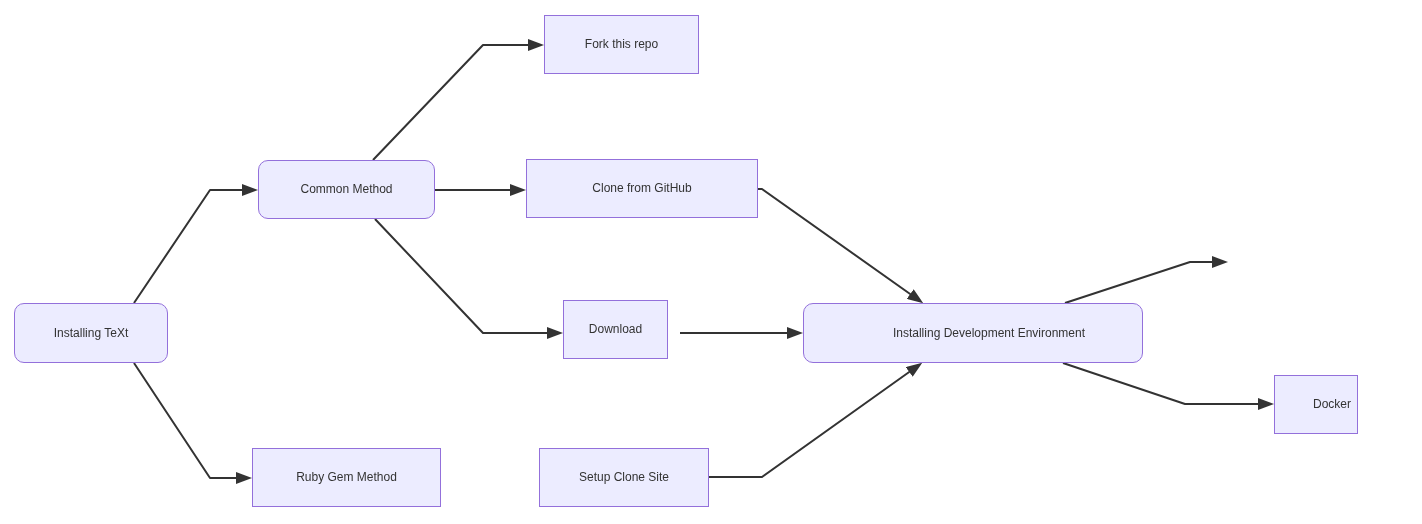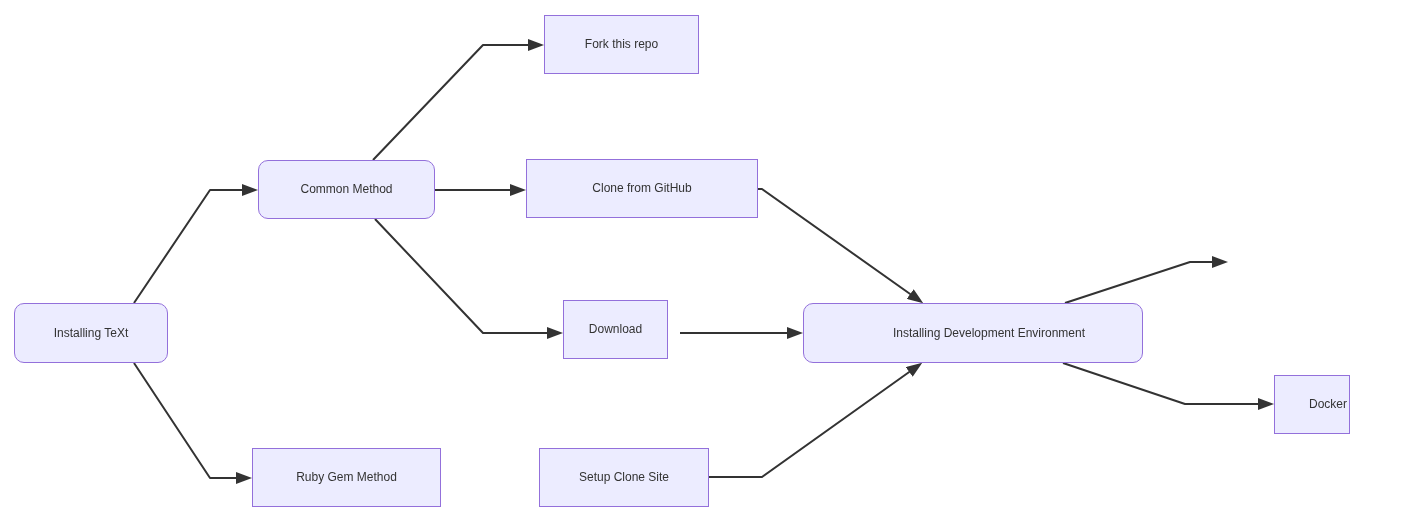--- a/index.html
+++ b/index.html
@@ -96,17 +96,17 @@
 
   <div class="node rect" style="left:539px;  top:448px; width:170px; height:59px;">
     <span>Setup Clone Site</span>
   </div>
 
   <div class="node rounded" style="left:803px;  top:303px; width:340px; height:60px;padding-left:32px;">
     <span>Installing Development Environment</span>
   </div>
 
 
-  <div class="node rect" style="left:1274px; top:375px; width:76px;  height:59px;padding-left:32px;">
+  <div class="node rect" style="left:1274px; top:375px; width:84px;  height:59px;padding-left:32px;">
     <span>Docker</span>
   </div>
 
 </div>
 
 </body></html>

